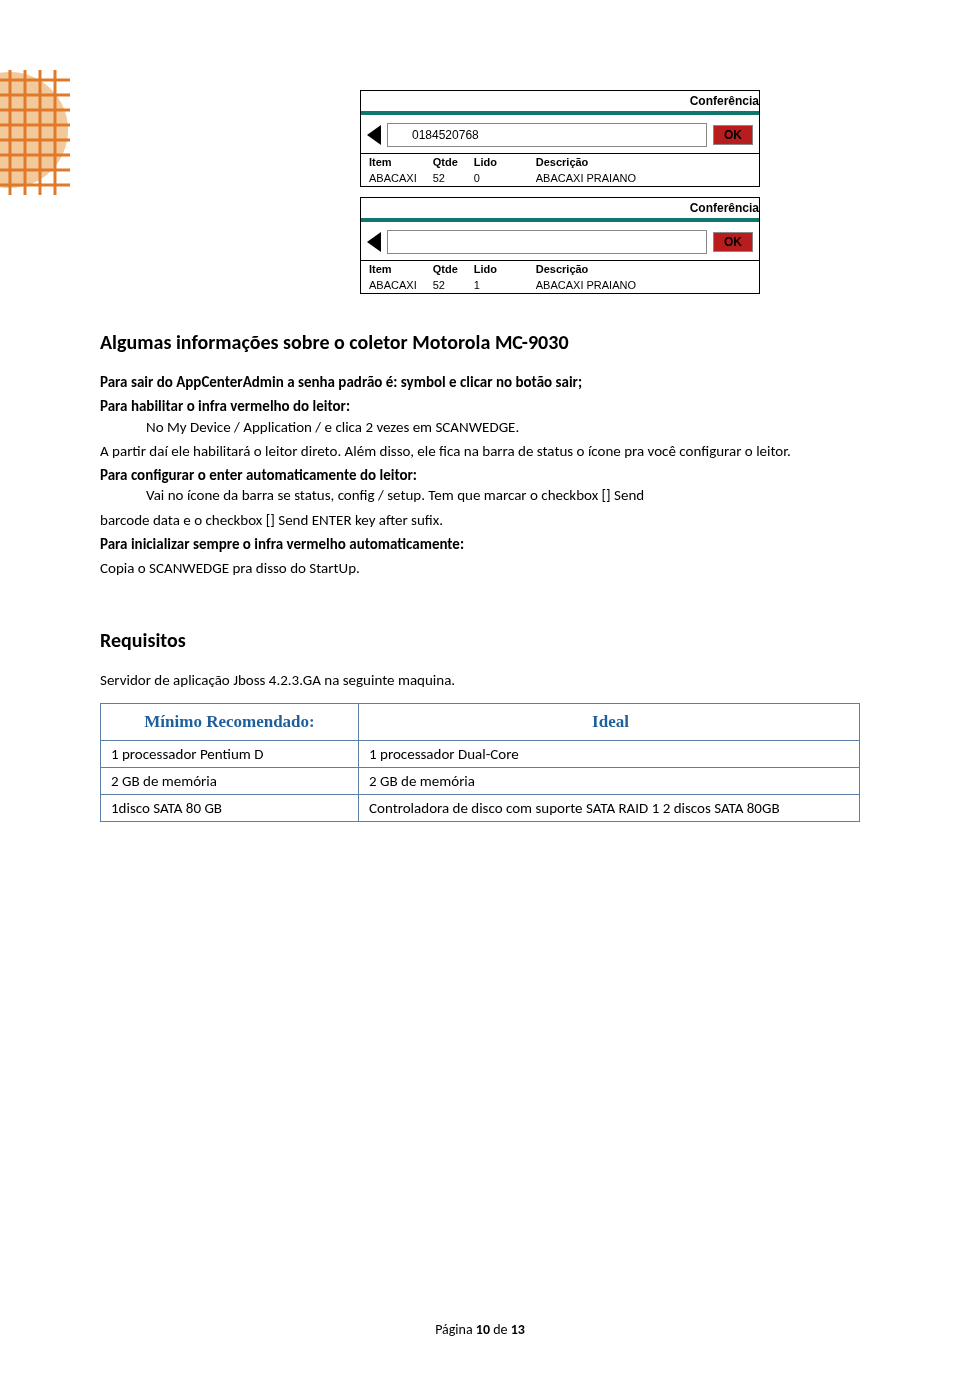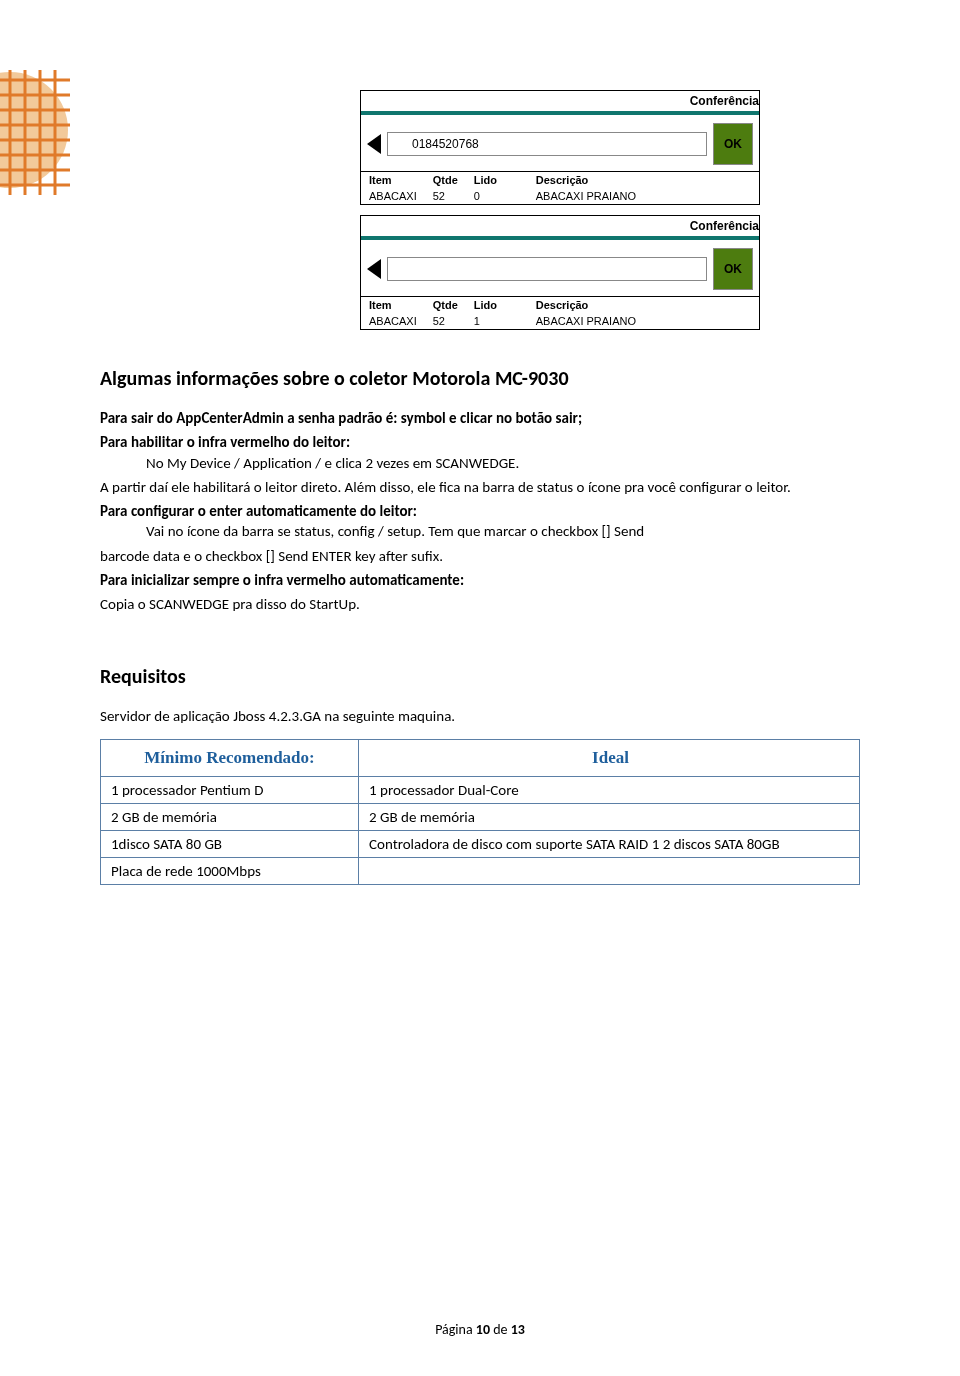--- a/index.html
+++ b/index.html
@@ -56,22 +56,22 @@
     flex: 1;
     border: 1px solid #888;
     background: #fff;
     height: 24px;
     padding: 2px 24px;
     font-family: Verdana, Arial, sans-serif;
     font-size: 12px;
   }
   .conf-ok {
     border: 1px solid #888;
-    background: #4d7c0f;
-    height: 42px;
+    background: #b91c1c;
+    height: 20px;
     padding: 2px 10px;
     margin-left: 6px;
     font-weight: bold;
     font-family: Verdana, Arial, sans-serif;
     font-size: 12px;
     cursor: pointer;
   }
   .conf-table {
     border-top: 1px solid #000;
     padding: 0;
@@ -250,24 +250,20 @@
       <td>1 processador Dual-Core</td>
     </tr>
     <tr>
       <td>2 GB de memória</td>
       <td>2 GB de memória</td>
     </tr>
     <tr>
       <td>1disco SATA 80 GB</td>
       <td>Controladora de disco com suporte SATA RAID 1 2 discos SATA 80GB</td>
     </tr>
-    <tr>
-      <td>Placa de rede 1000Mbps</td>
-      <td></td>
-    </tr>
   </tbody>
     </table>
 
 </div>
 
 <div class="footer">
   <span>Página </span><b>10</b><span> de </span><b>13</b>
 </div>
 
 </body></html>

